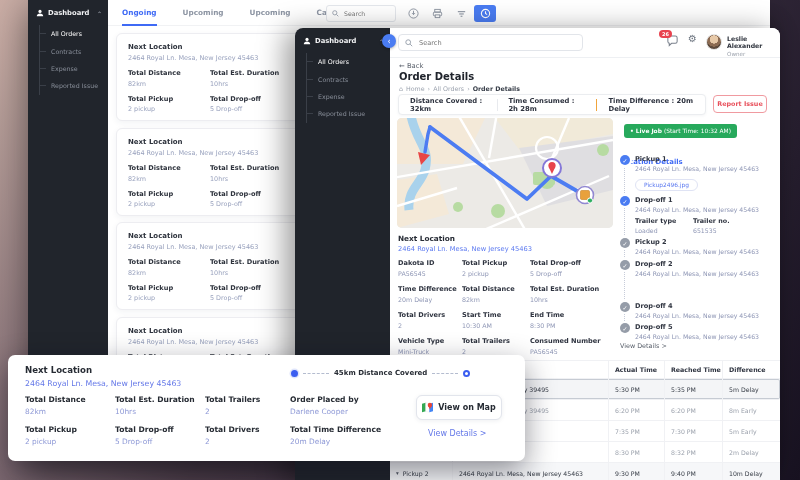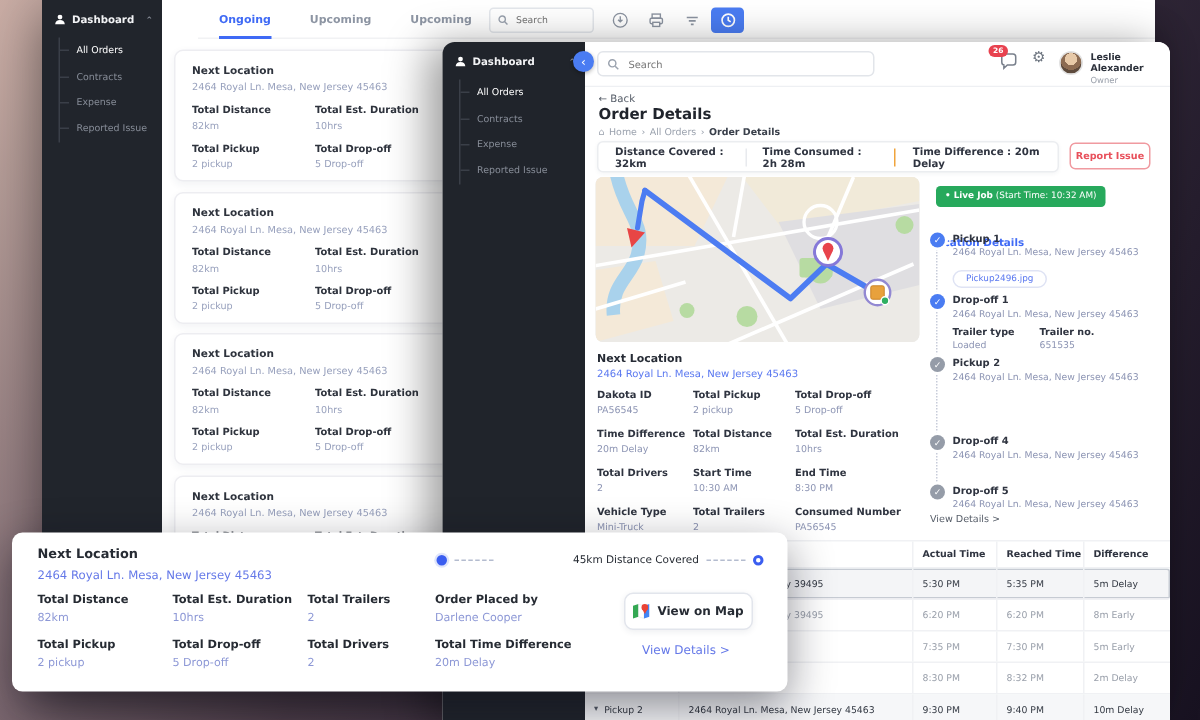--- a/index.html
+++ b/index.html
@@ -12,21 +12,21 @@
   .win1{position:absolute;left:28px;top:0;width:742px;height:458px;background:#fff;
     box-shadow:0 12px 30px rgba(0,0,0,.4);}
   .w1-side{position:absolute;left:0;top:0;width:80px;height:100%;background:#21252c;color:#fff;}
   .side-head{display:flex;align-items:center;gap:4px;padding:9px 6px 8px 8px;font-size:6.8px;font-weight:bold;color:#f2f3f5;}
   .side-head .chev{margin-left:auto;color:#8a8f99;font-size:6px;}
   .side-tree{margin-left:11px;border-left:1px solid #3a3f48;}
   .side-item{display:flex;align-items:center;font-size:6.3px;color:#878d98;padding:5.2px 0;cursor:pointer;}
   .side-item::before{content:"";width:6px;border-top:1px solid #3a3f48;margin-right:5px;}
   .side-item.active{color:#fff;}
   .w1-main{position:absolute;left:80px;top:0;right:0;height:100%;}
-  .tabsbar{position:absolute;left:0;right:0;top:0;height:26px;border-bottom:1px solid #f1f2f4;display:flex;align-items:center;padding-left:14px;gap:26px;background:#fff;margin-left:24px;}
+  .tabsbar{position:absolute;left:0;right:0;top:0;height:26px;border-bottom:1px solid #f1f2f4;display:flex;align-items:center;padding-left:14px;gap:26px;background:#fff;}
   .tab{font-size:7.3px;font-weight:bold;color:#8d95a3;height:26px;display:flex;align-items:center;cursor:pointer;}
   .tab.active{color:#3f6af5;box-shadow:inset 0 -2px 0 #3f6af5;}
   .mini-search{position:absolute;left:218px;top:5px;width:70px;height:17px;border:1px solid #e4e7ec;border-radius:3px;display:flex;align-items:center;padding:0 5px;gap:3px;background:#fff;}
   .mini-search input{border:0;outline:0;width:48px;font-size:6.2px;color:#6d7482;background:transparent;}
   .tool-ico{position:absolute;top:5px;width:18px;height:17px;display:flex;align-items:center;justify-content:center;border-radius:3px;cursor:pointer;color:#8b93a0;}
   .tool-ico.blue{background:#4a7cf2;color:#fff;}
   .o-card{position:absolute;left:8px;width:244px;height:88px;background:#fff;border:1px solid #ededf1;border-radius:6px;box-shadow:0 2px 6px rgba(40,50,80,.06);padding:9px 11px;}
   .c-title{font-size:7px;font-weight:bold;color:#2e333d;}
   .c-addr{font-size:6.5px;color:#98a1bd;margin-top:3px;}
   .c-grid{display:grid;grid-template-columns:82px 88px 66px;margin-top:7px;}
@@ -101,21 +101,21 @@
 
   
   .overlay{position:absolute;left:8px;top:355px;width:517px;height:106px;background:#fff;border-radius:7px;z-index:30;
     box-shadow:0 10px 30px rgba(10,10,25,.45);padding:10px 0 0 17px;}
   .ov-title{font-size:8.6px;font-weight:bold;color:#262b33;}
   .ov-addr{font-size:7.8px;color:#6478e8;margin-top:4px;}
   .progress{position:absolute;left:283px;top:14px;display:flex;align-items:center;gap:5px;}
   .p-dot{width:7px;height:7px;border-radius:50%;border:2px solid #3b5ef0;background:#fff;}
   .p-dot.solid{background:#3b5ef0;box-shadow:0 0 0 1.5px #dfe5fb;}
   .p-dash{width:26px;border-top:1.5px dashed #b4bccf;}
-  .p-label{font-size:7px;font-weight:normal;color:#262b33;white-space:nowrap;margin-left:48px;}
+  .p-label{font-size:7px;font-weight:bold;color:#262b33;white-space:nowrap;}
   .ov-grid{position:absolute;left:17px;top:40px;display:grid;grid-template-columns:90px 90px 85px 120px;}
   .ov-grid .cell{margin-bottom:9px;}
   .ov-grid .l{font-size:7.6px;font-weight:bold;color:#262b33;}
   .ov-grid .v{font-size:7.4px;color:#8d98d6;margin-top:3px;}
   .map-btn{position:absolute;left:408px;top:40px;width:86px;height:25px;border:1px solid #e2e5ec;border-radius:6px;background:#fff;
     display:flex;align-items:center;justify-content:center;gap:5px;font-size:8px;font-weight:bold;color:#262b33;cursor:pointer;
     box-shadow:0 1px 4px rgba(40,50,80,.08);}
   .ov-link{position:absolute;left:420px;top:74px;font-size:8px;color:#6478e8;cursor:pointer;}
   svg{display:block;}
 </style>
@@ -455,21 +455,28 @@
           </div>
         </div>
       </div>
       <div class="t-item" style="top:180px">
         <div class="t-ico pending">✓</div>
         <div class="t-body">
           <div class="t-name">Pickup 2</div>
           <div class="t-addr">2464 Royal Ln. Mesa, New Jersey 45463</div>
         </div>
       </div>
-      <div class="t-item" style="top:232px">
+      <div class="t-item" style="top:202px">
+        <div class="t-ico pending">✓</div>
+        <div class="t-body">
+          <div class="t-name">Drop-off 2</div>
+          <div class="t-addr">2464 Royal Ln. Mesa, New Jersey 45463</div>
+        </div>
+      </div>
+      <div class="t-item" style="top:244px">
         <div class="t-ico pending">✓</div>
         <div class="t-body">
           <div class="t-name">Drop-off 4</div>
           <div class="t-addr">2464 Royal Ln. Mesa, New Jersey 45463</div>
         </div>
       </div>
       <div class="t-item" style="top:265px">
         <div class="t-ico pending">✓</div>
         <div class="t-body">
           <div class="t-name">Drop-off 5</div>

